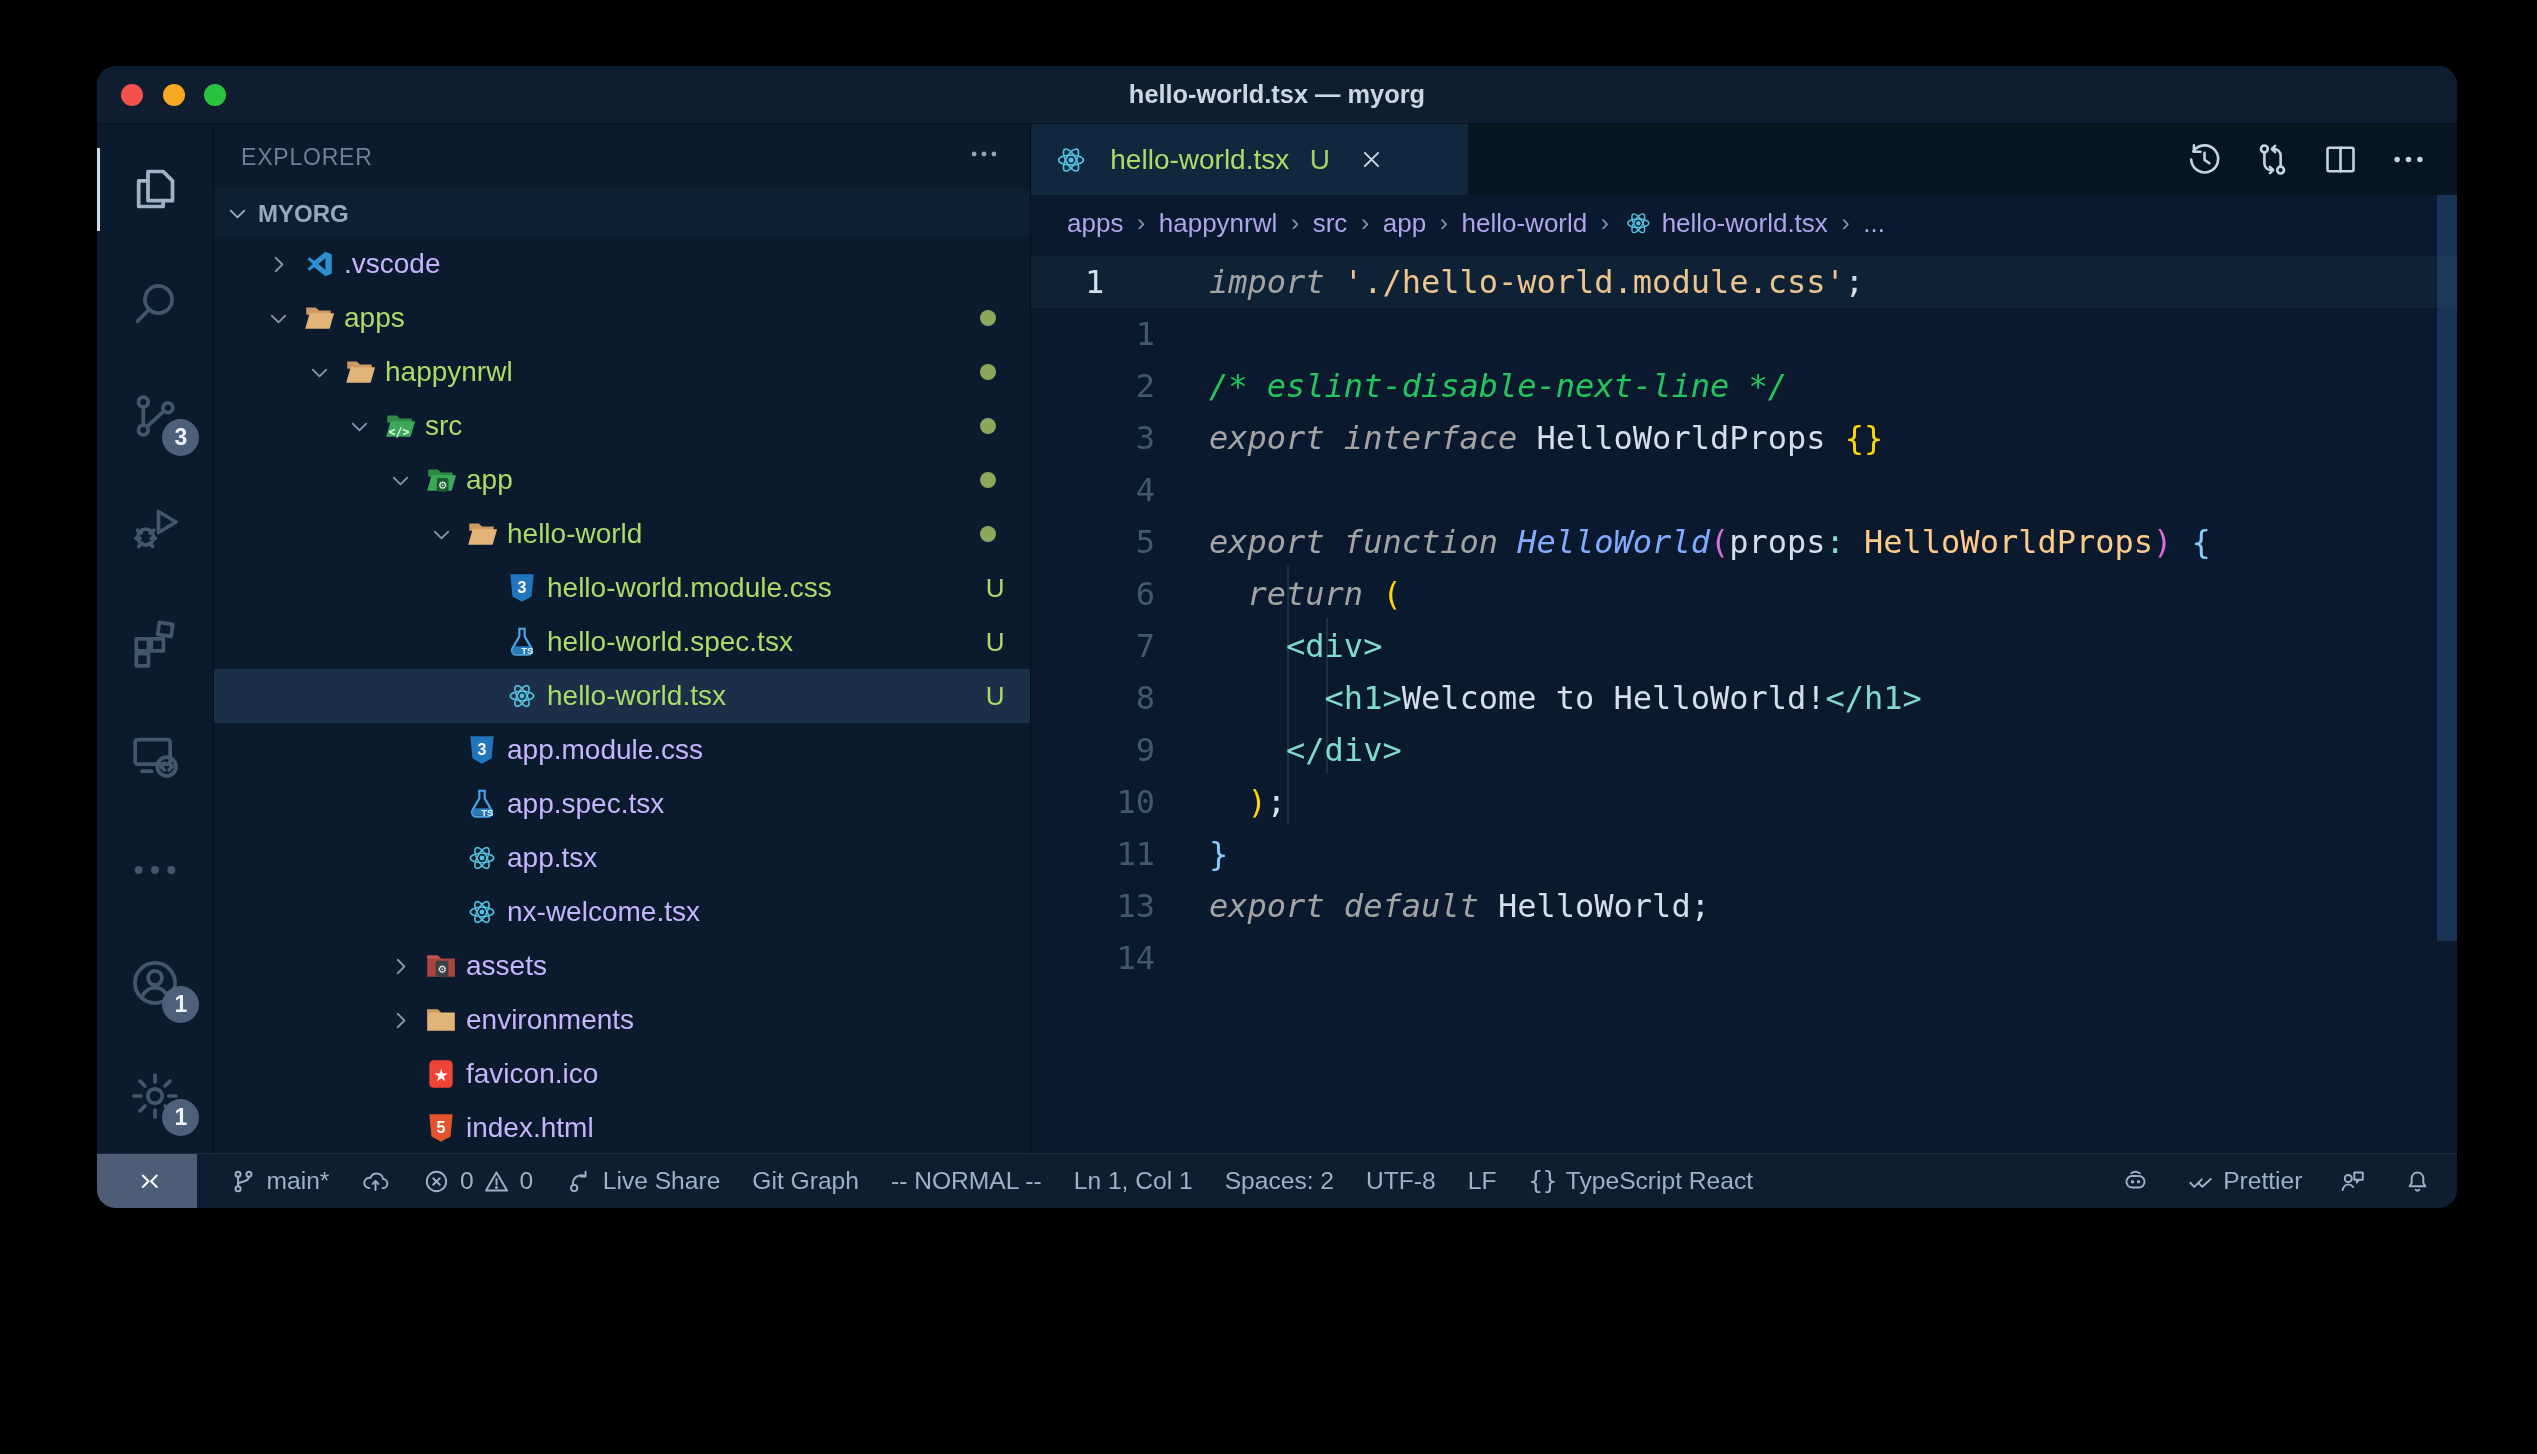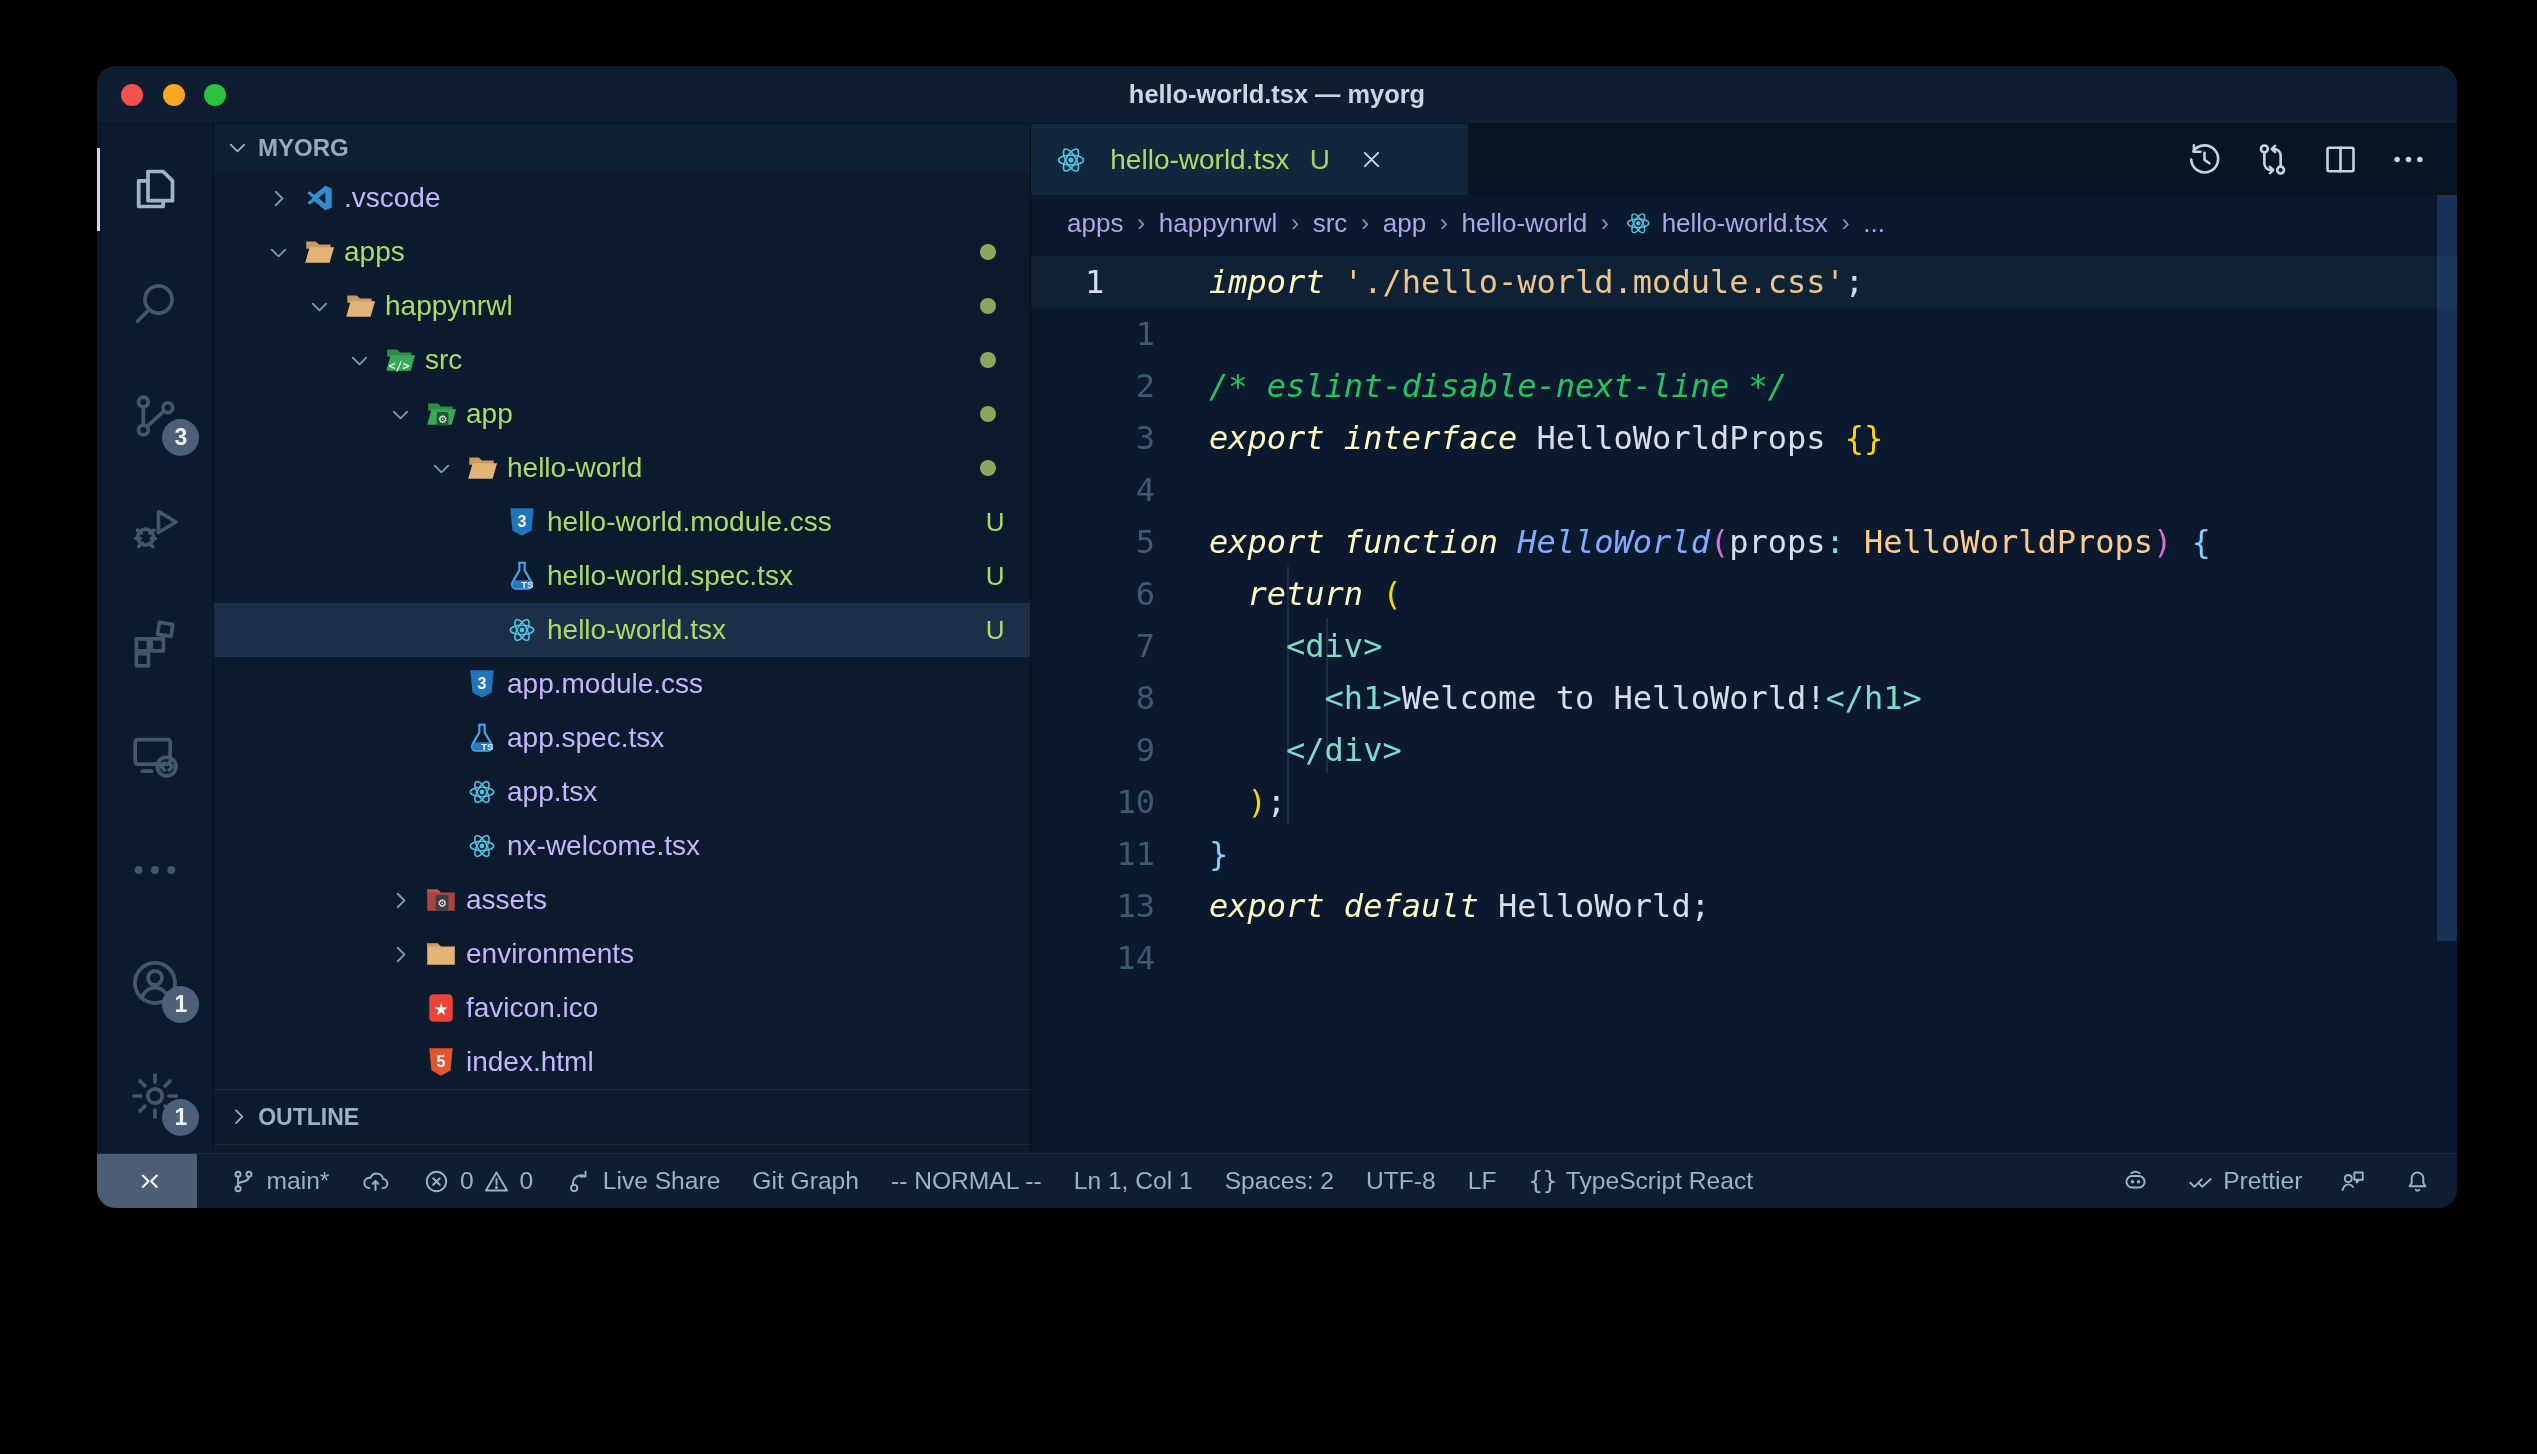--- a/index.html
+++ b/index.html
@@ -57,21 +57,21 @@
   .bc-item{display:flex;align-items:center;gap:8.5px;cursor:pointer;white-space:nowrap;}
   .bc-item svg{width:30.5px;height:30.5px;}
   .bc-sep{color:#8d89bd;font-size:24.6px;}
   
   .code-area{flex:1;position:relative;font-family:"DejaVu Sans Mono",monospace;font-size:32px;line-height:52px;padding-top:5.1px;overflow:hidden;}
   .code-line{display:flex;height:52px;position:relative;}
   .code-line.current{background:#0e2135;}
   .gutter{flex:0 0 124px;text-align:right;color:#41586e;user-select:none;}
   .gutter.active{text-align:left;padding-left:54px;box-sizing:border-box;color:#d2e0ef;}
   .code-text{padding-left:54px;white-space:pre;}
-  .tk-kw{color:#fef9c3;font-style:italic;}
+  .tk-kw{color:#a3a3a3;font-style:italic;}
   .tk-str{color:#ecc48d;}
   .tk-cm{color:#22c55e;font-style:italic;}
   .tk-fn{color:#82aaff;font-style:italic;}
   .tk-ty{color:#ffcb8b;}
   .tk-p1{color:#ffd700;}
   .tk-p2{color:#d670d6;}
   .tk-p3{color:#87cefa;}
   .tk-tag{color:#7fdbca;}
   .tk-op{color:#7fdbca;}
   .tk-pl{color:#d6deeb;}
@@ -185,20 +185,30 @@
             <svg viewBox="0 0 24 24" fill="none" stroke="currentColor" stroke-width="1.6" stroke-linecap="round" stroke-linejoin="round">
               <circle cx="12" cy="12" r="3.1"></circle>
               <path d="M12 3v3M12 18v3M3 12h3M18 12h3M5.6 5.6l2.1 2.1M16.3 16.3l2.1 2.1M18.4 5.6l-2.1 2.1M7.7 16.3l-2.1 2.1"></path>
             </svg>
           </span>
           <span class="ab-badge">1</span>
         </div>
       </div>
 
     <div class="sidebar">
+      <div class="sb-header">
+        <span>EXPLORER</span>
+        <span class="sb-more"><span class="ic">
+              <svg viewBox="0 0 24 24" fill="none" stroke="currentColor" stroke-width="1.6" stroke-linecap="round" stroke-linejoin="round">
+                <circle cx="5" cy="12" r="1.7" fill="currentColor" stroke="none"></circle>
+                <circle cx="12" cy="12" r="1.7" fill="currentColor" stroke="none"></circle>
+                <circle cx="19" cy="12" r="1.7" fill="currentColor" stroke="none"></circle>
+              </svg>
+            </span></span>
+      </div>
       <div class="section-header">
         <span class="ic">
             <svg viewBox="0 0 24 24" fill="none" stroke="currentColor" stroke-width="1.6" stroke-linecap="round" stroke-linejoin="round">
               <polyline points="6 9.5 12 15.5 18 9.5"></polyline>
             </svg>
           </span>
         <span>MYORG</span>
       </div>
       <div class="tree">
           <div class="trow" style="padding-left: 51px;">

